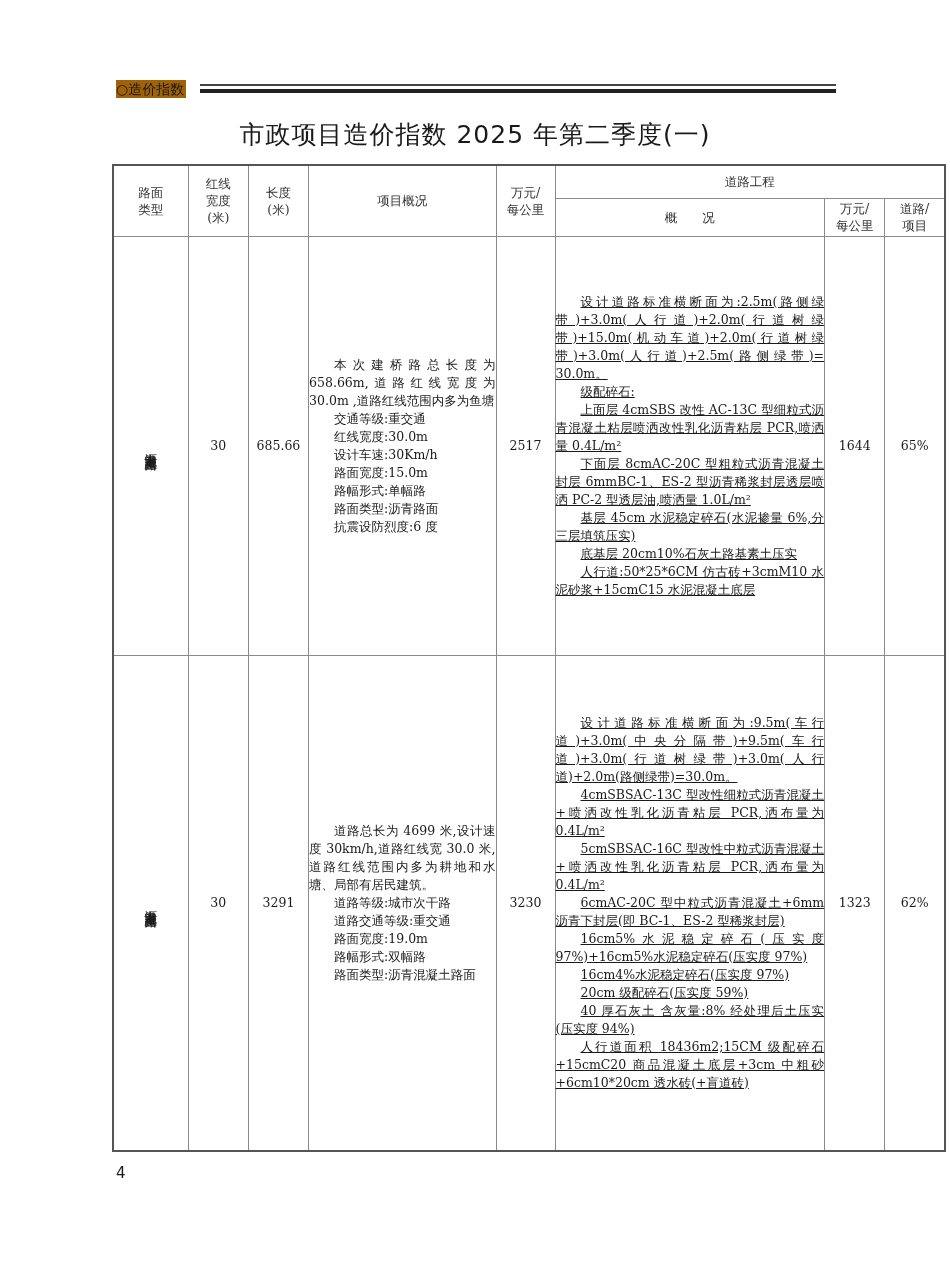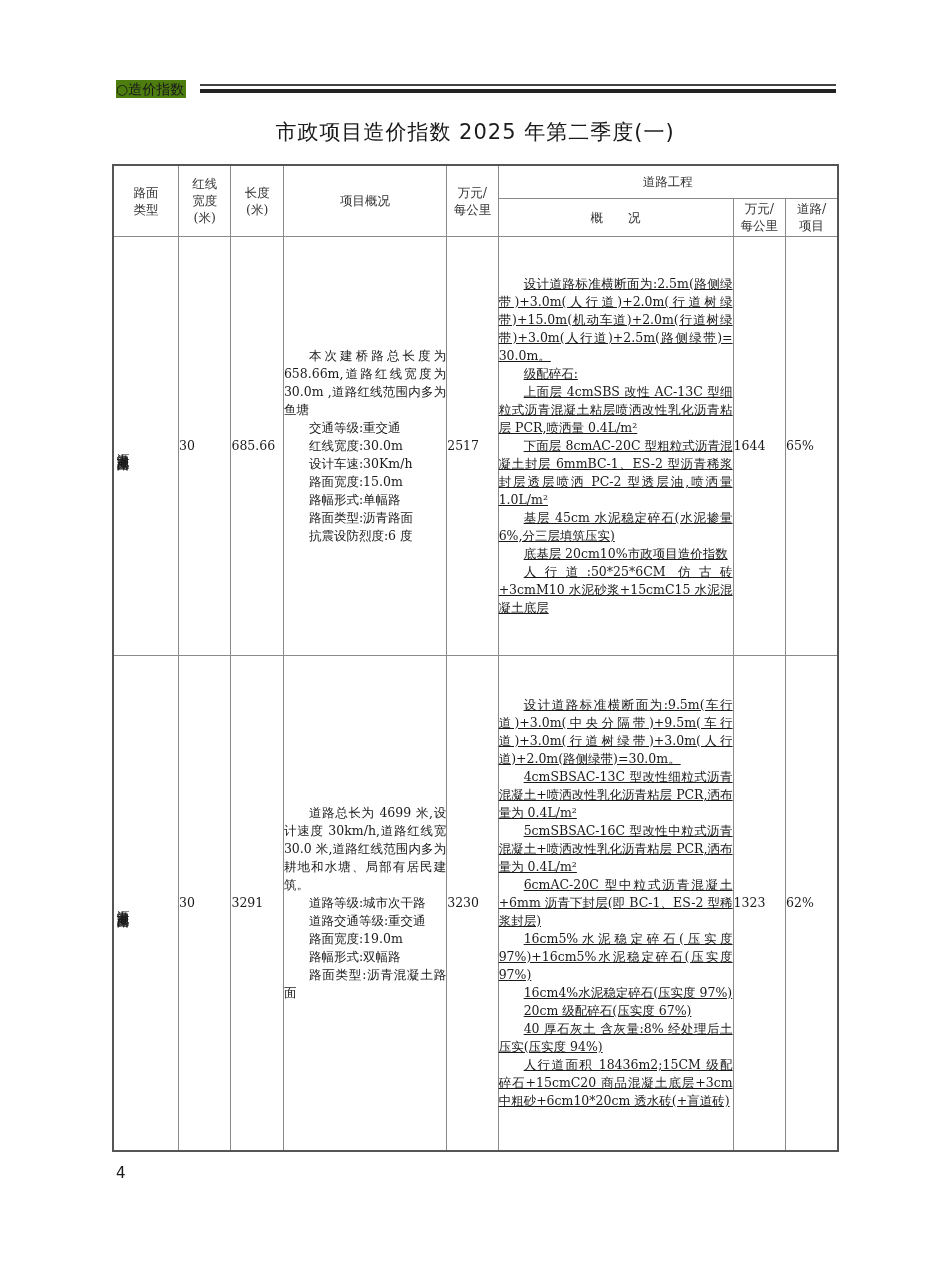--- a/index.html
+++ b/index.html
@@ -1,32 +1,32 @@
 <!DOCTYPE html>
 <html><head>
 <meta charset="utf-8">
 <style>
   html, body { margin: 0; padding: 0; background: #ffffff; }
   body { width: 950px; height: 1280px; position: relative; overflow: hidden;
          font-family: "DejaVu Serif", "Liberation Serif", serif; color: #1a1a1a; }
   .running-head { position: absolute; left: 116px; top: 80px; width: 720px; height: 20px; }
   .running-head .label { position: absolute; left: 0; top: 0; font-size: 14px; line-height: 18px;
-         font-family: "DejaVu Sans", "Liberation Sans", sans-serif; background: #4d7c0f; padding-right: 2px; z-index: 2; }
+         font-family: "DejaVu Sans", "Liberation Sans", sans-serif; background: #a16207; padding-right: 2px; z-index: 2; }
   .running-head .rule-thin { position: absolute; left: 84px; right: 0; top: 4px; height: 2px; background: #444; }
   .running-head .rule-thick { position: absolute; left: 84px; right: 0; top: 9px; height: 4px; background: #222; }
   .page-title { position: absolute; left: 0; width: 950px; top: 118px; text-align: center;
-         font-size: 21px; font-family: "DejaVu Sans", "Liberation Sans", sans-serif; letter-spacing: 1px; }
-  table.main { position: absolute; left: 112px; top: 164px; border-collapse: collapse; width: 727px;
+         font-size: 25px; font-family: "DejaVu Sans", "Liberation Sans", sans-serif; letter-spacing: 1px; }
+  table.main { position: absolute; left: 112px; top: 164px; border-collapse: collapse; width: 834px;
          font-size: 12.5px; line-height: 18px; }
   table.main td, table.main th { border: 1px solid #8a8a8a; font-weight: normal; padding: 0; vertical-align: middle; }
   table.main { border: 2px solid #555; }
   th { text-align: center; color: #333; line-height: 17px; }
   .c1 { width: 65px; } .c2 { width: 52px; } .c3 { width: 52px; } .c4 { width: 162px; }
   .c5 { width: 51px; } .c6 { width: 233px; } .c7 { width: 52px; } .c8 { width: 52px; }
-  td.center { text-align: left; }
+  td.center { text-align: center; }
   .vert { writing-mode: vertical-rl; text-orientation: upright; letter-spacing: 1px; margin: 0 auto; display: inline-block; }
   .para { text-indent: 2em; text-align: justify; }
   td.desc { padding: 6px 4px 6px 6px; vertical-align: middle; margin-top: 44px; }
   td.roaddesc { padding: 6px 4px 6px 6px; vertical-align: top; text-align: justify; text-decoration: underline; }
   .page-number { position: absolute; left: 116px; top: 1164px; font-size: 15px;
          font-family: "DejaVu Sans", "Liberation Sans", sans-serif; }
 </style>
 </head>
 <body>
 
@@ -100,21 +100,21 @@
         <div class="para">路面类型:沥青路面</div>
         <div class="para">抗震设防烈度:6 度</div>
       </td>
       <td class="center">2517</td>
       <td class="roaddesc">
         <div class="para">设计道路标准横断面为:2.5m(路侧绿带)+3.0m(人行道)+2.0m(行道树绿带)+15.0m(机动车道)+2.0m(行道树绿带)+3.0m(人行道)+2.5m(路侧绿带)= 30.0m。</div>
         <div class="para">级配碎石:</div>
         <div class="para">上面层 4cmSBS 改性 AC-13C 型细粒式沥青混凝土粘层喷洒改性乳化沥青粘层 PCR,喷洒量 0.4L/m²</div>
         <div class="para">下面层 8cmAC-20C 型粗粒式沥青混凝土封层 6mmBC-1、ES-2 型沥青稀浆封层透层喷洒 PC-2 型透层油,喷洒量 1.0L/m²</div>
         <div class="para">基层 45cm 水泥稳定碎石(水泥掺量 6%,分三层填筑压实)</div>
-        <div class="para">底基层 20cm10%市政项目造价指数</div>
+        <div class="para">底基层 20cm10%石灰土路基素土压实</div>
         <div class="para">人行道:50*25*6CM 仿古砖+3cmM10 水泥砂浆+15cmC15 水泥混凝土底层</div>
       </td>
       <td class="center">1644</td>
       <td class="center">65%</td>
     </tr>
     <tr style="height:496px;">
       <td class="center">
         <span class="vert">沥青混凝土路面</span>
       </td>
       <td class="center">30</td>
@@ -128,21 +128,21 @@
         <div class="para">路面类型:沥青混凝土路面</div>
       </td>
       <td class="center">3230</td>
       <td class="roaddesc">
         <div class="para">设计道路标准横断面为:9.5m(车行道)+3.0m(中央分隔带)+9.5m(车行道)+3.0m(行道树绿带)+3.0m(人行道)+2.0m(路侧绿带)=30.0m。</div>
         <div class="para">4cmSBSAC-13C 型改性细粒式沥青混凝土+喷洒改性乳化沥青粘层 PCR,洒布量为 0.4L/m²</div>
         <div class="para">5cmSBSAC-16C 型改性中粒式沥青混凝土+喷洒改性乳化沥青粘层 PCR,洒布量为 0.4L/m²</div>
         <div class="para">6cmAC-20C 型中粒式沥青混凝土+6mm 沥青下封层(即 BC-1、ES-2 型稀浆封层)</div>
         <div class="para">16cm5%水泥稳定碎石(压实度 97%)+16cm5%水泥稳定碎石(压实度 97%)</div>
         <div class="para">16cm4%水泥稳定碎石(压实度 97%)</div>
-        <div class="para">20cm 级配碎石(压实度 67%)</div>
+        <div class="para">20cm 级配碎石(压实度 59%)</div>
         <div class="para">40 厚石灰土 含灰量:8% 经处理后土压实(压实度 94%)</div>
         <div class="para">人行道面积 18436m2;15CM 级配碎石+15cmC20 商品混凝土底层+3cm 中粗砂+6cm10*20cm 透水砖(+盲道砖)</div>
       </td>
       <td class="center">1323</td>
       <td class="center">62%</td>
     </tr>
   </tbody>
 </table>
 
 <div class="page-number">4</div>

